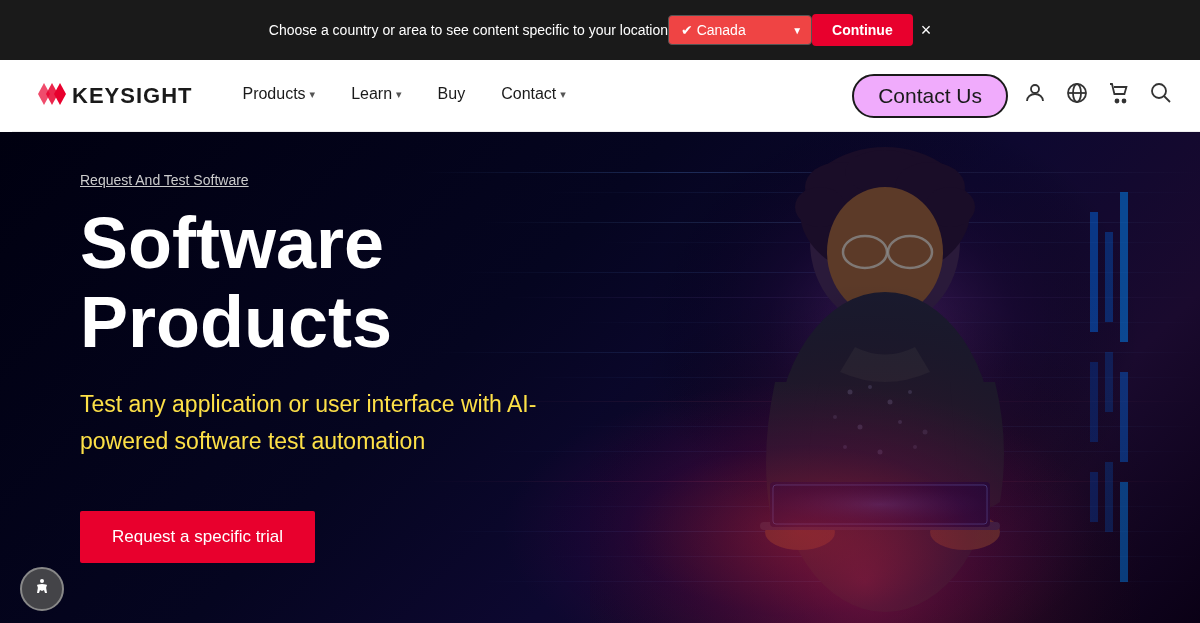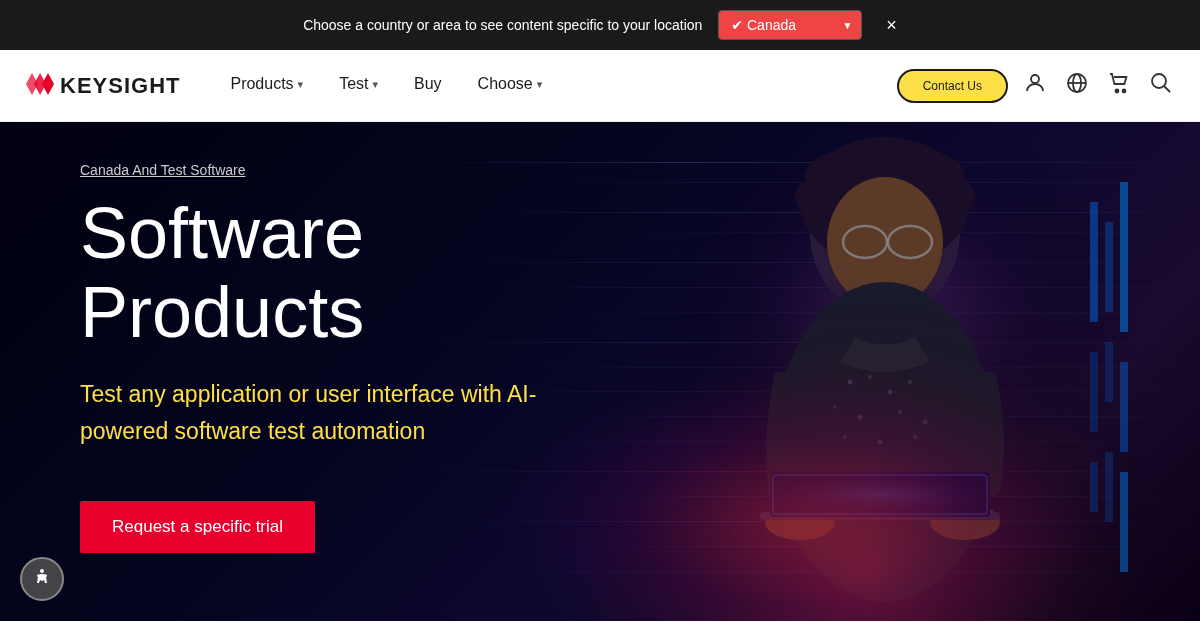--- a/index.html
+++ b/index.html
@@ -5,24 +5,24 @@
     * { margin: 0; padding: 0; box-sizing: border-box; }
     body { font-family: 'Arial', sans-serif; width: 1200px; height: 623px; overflow: hidden; }
 
     
     .top-banner {
       background: #1a1a1a;
       color: #fff;
       display: flex;
       align-items: center;
       justify-content: center;
-      gap: 16px;
+      gap: 0;
       padding: 8px 20px;
       font-size: 14px;
-      height: 50px;
+      height: 60px;
     }
     .top-banner .country-select {
       background: #ef4444;
       color: #fff;
       border: 1px solid #555;
       padding: 6px 30px 6px 12px;
       border-radius: 4px;
       font-size: 14px;
       cursor: pointer;
       appearance: none;
@@ -65,20 +65,21 @@
     
     .navbar {
       background: #fff;
       display: flex;
       align-items: center;
       padding: 0 24px;
       height: 72px;
       border-bottom: 1px solid #eee;
       position: relative;
       z-index: 10;
+      margin-left: 12px;
     }
     .logo {
       display: flex;
       align-items: center;
       gap: 6px;
       text-decoration: none;
       margin-right: 32px;
     }
     .logo-icon {
       color: #e8002d;
@@ -112,25 +113,25 @@
       border-bottom: 3px solid transparent;
     }
     .nav-chevron { font-size: 11px; color: #555; }
     .nav-right {
       display: flex;
       align-items: center;
       gap: 12px;
     }
     .contact-btn {
       border: 2px solid #1a1a1a;
-      background: #fde047;
+      background: #f0abfc;
       color: #1a1a1a;
       padding: 8px 24px;
       border-radius: 30px;
-      font-size: 12px;
+      font-size: 21px;
       font-weight: 500;
       cursor: pointer;
     }
     .icon-btn {
       background: none;
       border: none;
       cursor: pointer;
       font-size: 20px;
       color: #1a1a1a;
       padding: 4px;
@@ -173,21 +174,21 @@
     }
     .breadcrumb {
       color: #ccc;
       font-size: 14px;
       text-decoration: underline;
       margin-bottom: 16px;
       cursor: pointer;
     }
     .hero-title {
       font-size: 72px;
-      font-weight: 400;
+      font-weight: 700;
       color: #fff;
       line-height: 1.1;
       margin-bottom: 24px;
     }
     .hero-desc {
       font-size: 23px;
       color: #fde047;
       line-height: 1.6;
       margin-bottom: 51px;
       max-width: 480px;
@@ -241,20 +242,21 @@
 <div class="top-banner">
   <span>Choose a country or area to see content specific to your location</span>
   <div class="select-wrapper">
     <select class="country-select">
       <option>✔ Canada</option>
       <option>United States</option>
       <option>United Kingdom</option>
       <option>Australia</option>
     </select>
   </div>
+  <button class="continue-btn">Continue</button>
   <button class="close-banner">×</button>
 </div>
 
 <nav class="navbar">
   <a class="logo" href="#">
     <span class="logo-icon">
       <svg width="30" height="26" viewBox="0 0 30 26" fill="#e8002d">
         <path d="M2 13 L8 2 L14 13 L8 24 Z" opacity="0.7"></path>
         <path d="M10 13 L16 2 L22 13 L16 24 Z" opacity="0.85"></path>
         <path d="M18 13 L24 2 L30 13 L24 24 Z"></path>
@@ -262,28 +264,28 @@
     </span>
     <span class="logo-text">KEYSIGHT</span>
   </a>
 
   <div class="nav-links">
     <a class="nav-item">
       <span>Products</span>
       <span class="nav-chevron">▾</span>
     </a>
     <a class="nav-item">
-      <span>Test</span>
+      <span>Learn</span>
       <span class="nav-chevron">▾</span>
     </a>
     <a class="nav-item">
       <span>Buy</span>
     </a>
     <a class="nav-item">
-      <span>Choose</span>
+      <span>Contact</span>
       <span class="nav-chevron">▾</span>
     </a>
   </div>
 
   <div class="nav-right">
     <button class="contact-btn">Contact Us</button>
     <button class="icon-btn">
       <svg width="22" height="22" viewBox="0 0 22 22" fill="none" stroke="#333" stroke-width="1.8">
         <circle cx="11" cy="7" r="4"></circle>
         <path d="M3 19c0-4 3.6-7 8-7s8 3 8 7"></path>
@@ -414,21 +416,21 @@
         <rect x="500" y="340" width="8" height="50" fill="rgba(0,80,200,0.5)"></rect>
         <rect x="515" y="330" width="8" height="70" fill="rgba(0,100,220,0.4)"></rect>
         <rect x="530" y="350" width="8" height="100" fill="rgba(0,140,255,0.7)"></rect>
       </g>
     </svg>
   </div>
 
   <div class="hero-glow"></div>
 
   <div class="hero-content">
-    <div class="breadcrumb">Canada And Test Software</div>
+    <div class="breadcrumb">Request And Test Software</div>
     <h1 class="hero-title">
       <span>Software</span><br>
       <span>Products</span>
     </h1>
     <p class="hero-desc">Test any application or user interface with AI-powered software test automation</p>
     <button class="trial-btn">Request a specific trial</button>
   </div>
 
   <button class="accessibility-btn">
     <svg width="24" height="24" viewBox="0 0 24 24" fill="white">

